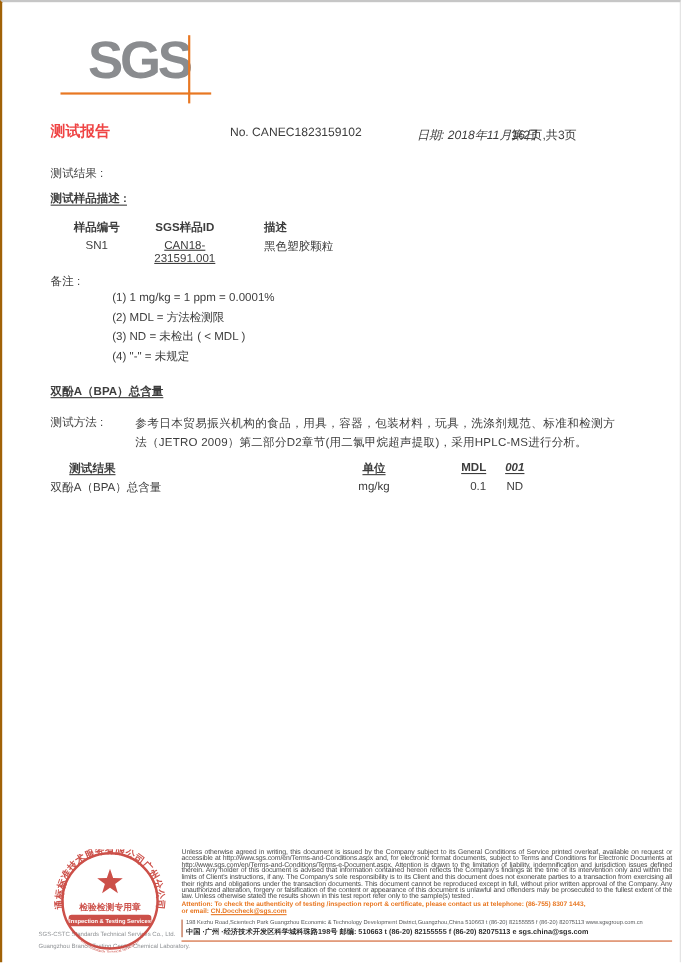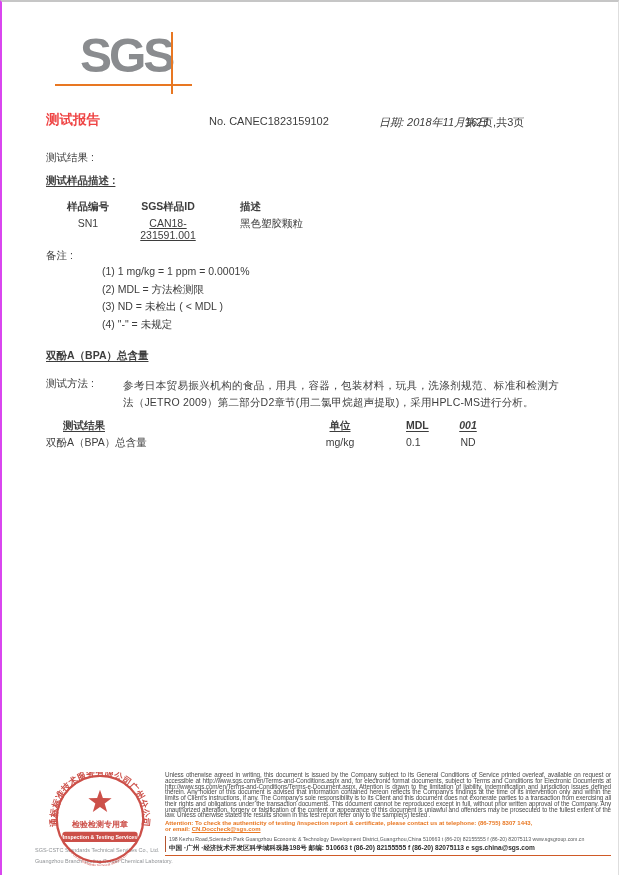--- a/index.html
+++ b/index.html
@@ -1,20 +1,20 @@
 <!DOCTYPE html>
 <html><head>
 <meta charset="utf-8">
 <style>
   * { margin:0; padding:0; box-sizing:border-box; }
   html,body { background:#fff; }
   body { font-family:"Liberation Sans","DejaVu Sans",sans-serif; color:#3d3d3d; }
   .page {
     position:relative; width:619px; height:875px; background:#fff; overflow:hidden;
-    border-top:2px solid #c6c6c6; border-left:2px solid #d946ef; border-right:1px solid #dedede;
+    border-top:2px solid #c6c6c6; border-left:2px solid #a16207; border-right:1px solid #dedede;
   }
   .abs { position:absolute; }
   
   .logo-text { left:78px; top:30px; font-size:48px; font-weight:bold; letter-spacing:-3px;
                color:#8a8c8f; line-height:1.0; }
   .logo-hline { left:53px; top:82px; width:137px; height:2px; background:#e87722; }
   .logo-vline { left:169px; top:30px; width:2px; height:62px; background:#e87722; }
   
   .report-title { left:44px; top:109px; font-size:13.5px; font-weight:bold; color:#ef4444; }
   .hdr { font-size:11px; color:#3d3d3d; }
@@ -36,21 +36,21 @@
   .notes-label { left:44px; top:247px; }
   .notes { left:100px; top:264px; }
   .notes div { font-size:10.5px; margin-bottom:6.5px; line-height:11px; }
   .bpa-title { left:44px; top:347px; }
   .method-label { left:44px; top:375px; }
   .method-text { left:121px; top:375px; width:436px; font-size:10.5px; line-height:16.5px;
                  letter-spacing:0.2px; text-align:justify; }
   
   .rt-item-h { left:61px; top:417px; }
   .rt-unit   { left:315px; width:46px; text-align:center; }
-  .rt-mdl    { left:404px; width:36px; text-align:left; }
+  .rt-mdl    { left:404px; width:36px; text-align:right; }
   .rt-sid    { left:448px; width:36px; text-align:center; }
   .rt-hdr    { top:417px; }
   .rt-row    { top:434px; }
   .rt-item-c { left:44px; top:434px; }
   .ital { font-style:italic; }
   
   .stamp-svg { left:36px; top:770px; width:124px; height:94px; opacity:0.93; z-index:3; }
   .company-lines { left:33px; top:843px; width:160px; z-index:1; }
   .company-lines div { font-size:5.5px; color:#909396; line-height:11px; }
   .footer-right { left:163px; top:770px; width:446px; z-index:2; }

